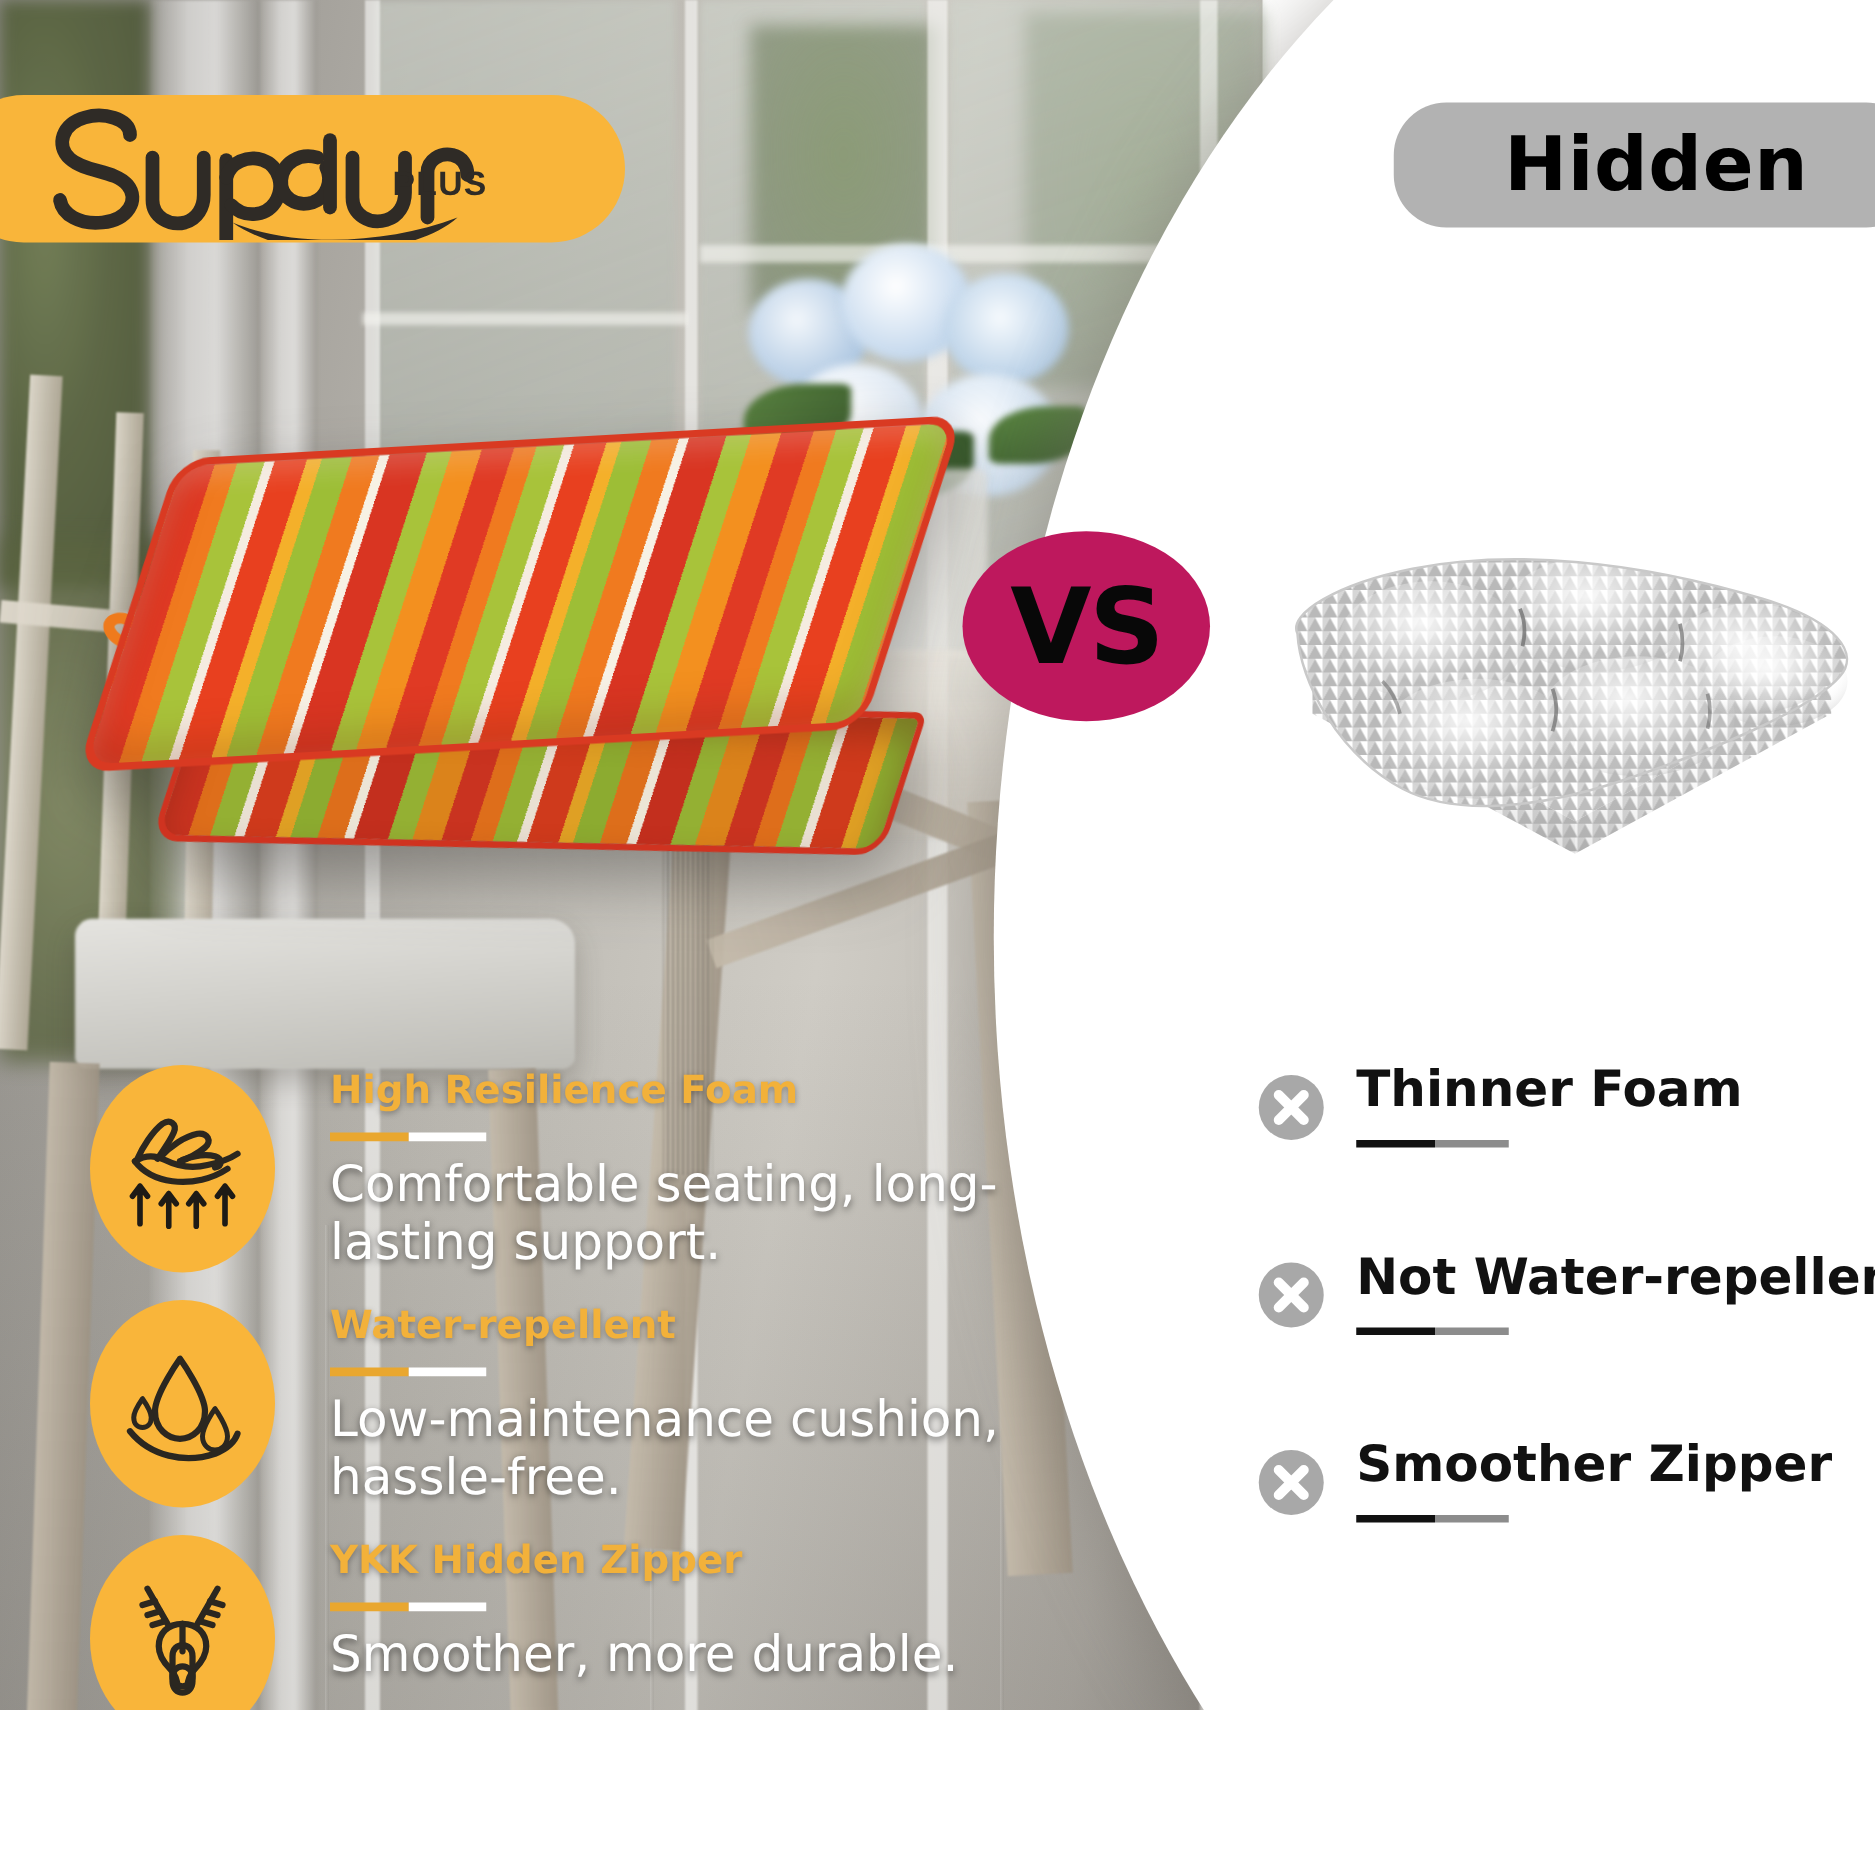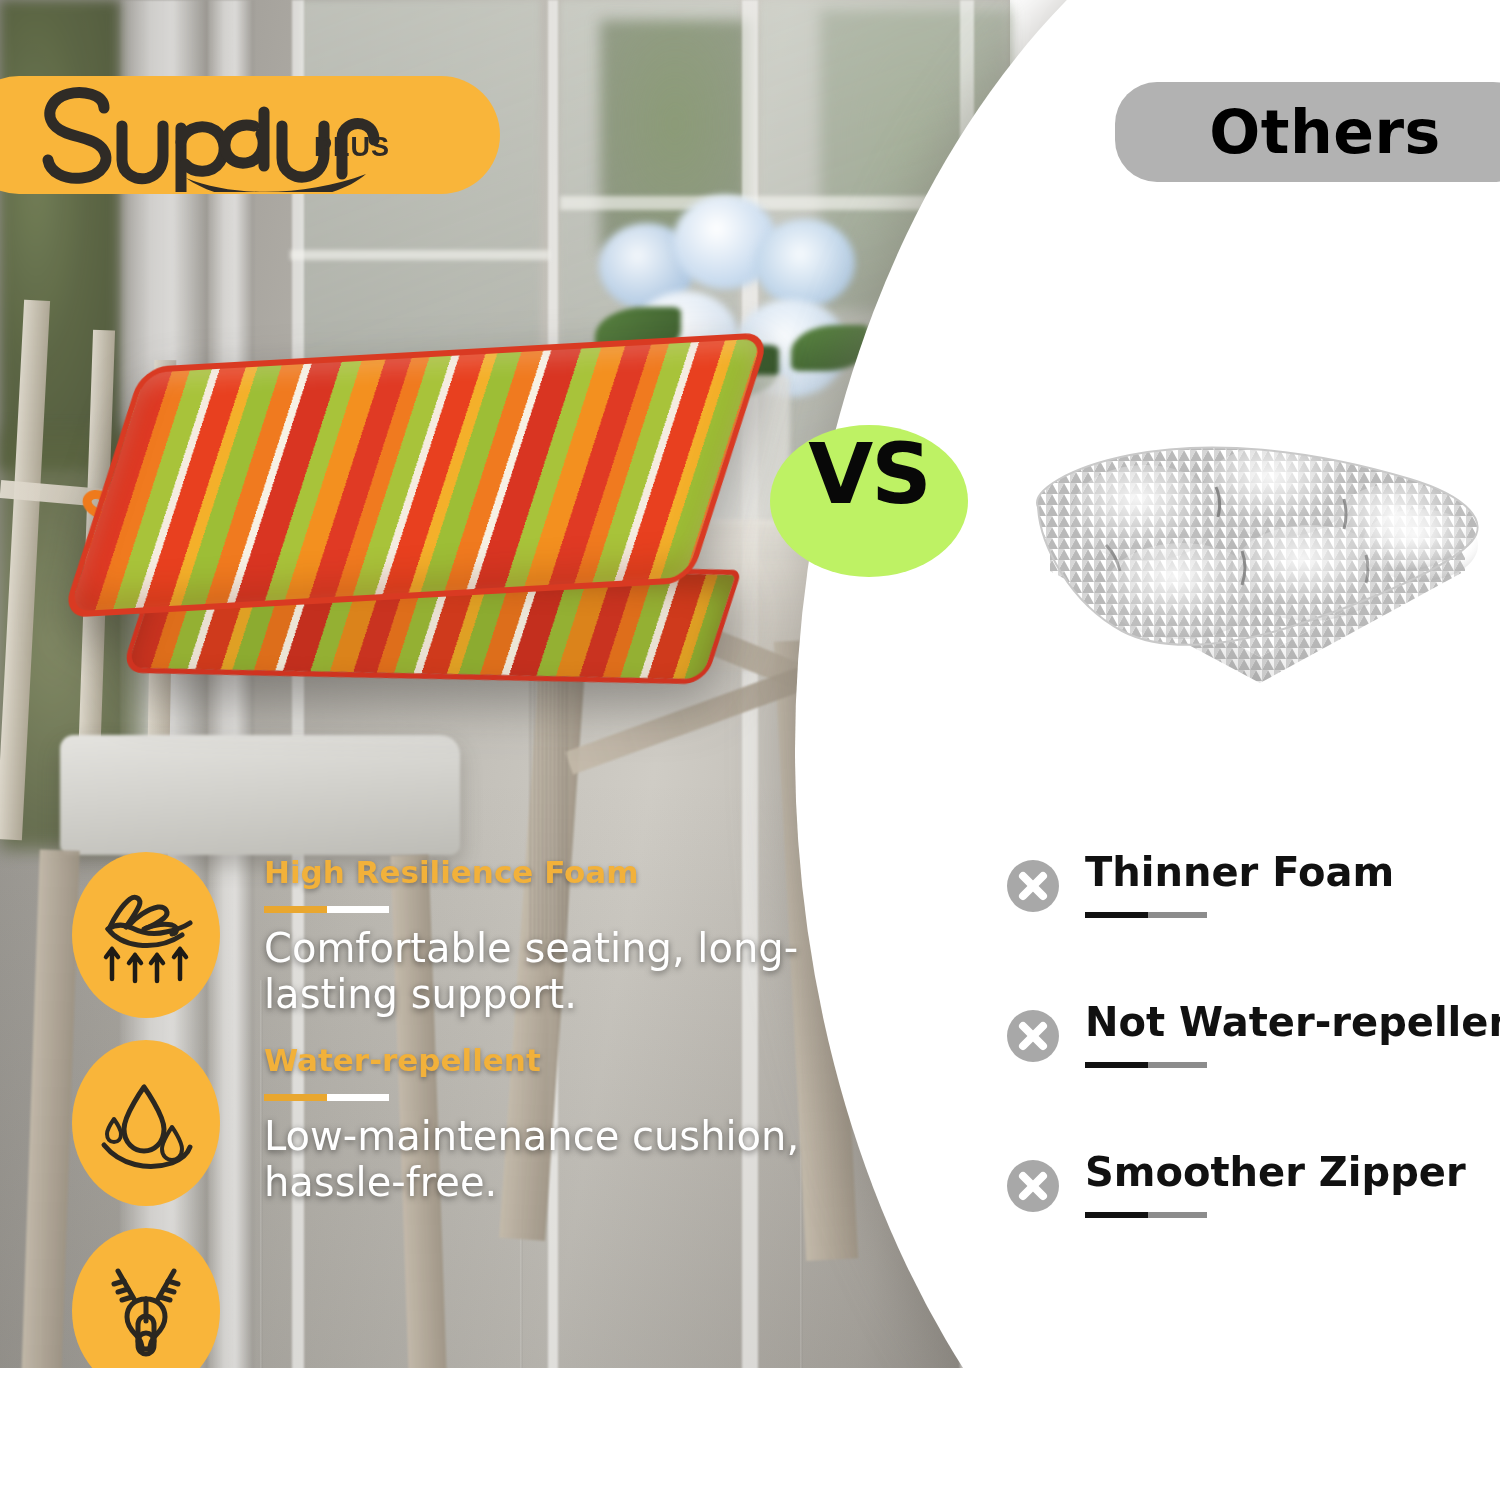--- a/index.html
+++ b/index.html
@@ -121,22 +121,22 @@
     display:flex; align-items:center; justify-content:center;
   }
   .others-badge span {
     font-family:"DejaVu Sans", sans-serif;
     font-size:60px; font-weight:bold; color:#000; letter-spacing:.5px;
   }
 
   
   .vs-badge {
     position:absolute; left:770px; top:425px; width:198px; height:152px;
-    background:#bef264; border-radius:50%;
-    display:flex; justify-content:center;
+    background:#be185d; border-radius:50%;
+    display:flex; align-items:center; justify-content:center;
   }
   .vs-badge span {
     font-family:"DejaVu Sans", sans-serif;
     font-size:84px; font-weight:bold; color:#080808; letter-spacing:-2px;
   }
 
   
   .comp-cushion { position:absolute; left:1010px; top:395px; width:490px; height:320px; }
 
   
@@ -317,21 +317,21 @@
           <path d="M324 92 L324 56 C324 46, 334 40, 344 42 C352 44, 356 50, 356 58"></path>
         </g>
 
         <path d="M168 96 C216 116, 290 114, 348 92 C312 124, 216 130, 168 96 Z" fill="#2f2b26"></path>
       </svg>
     </div>
     <div class="logo-plus">PLUS</div>
   </div>
 
   <div class="others-badge">
-    <span>Others</span>
+    <span>Hidden</span>
   </div>
 
   <div class="vs-badge">
     <span>VS</span>
   </div>
 
   <div class="features">
 
     <div class="feature">
       <div class="f-icon">
@@ -391,20 +391,28 @@
             <path d="M30 22 L20 25 M34 30 L24 33 M38 38 L28 41"></path>
             <path d="M74 22 L84 25 M70 30 L80 33 M66 38 L76 41"></path>
             <path d="M52 40 L52 62"></path>
             <path d="M52 40 C40 40, 33 48, 33 58 C33 66, 38 72, 42 76 C46 80, 48 86, 48 90"></path>
             <path d="M52 40 C64 40, 71 48, 71 58 C71 66, 66 72, 62 76 C58 80, 56 86, 56 90"></path>
             <path d="M44 66 C44 60, 48 57, 52 57 C56 57, 60 60, 60 66 L60 86 C60 92, 56 95, 52 95 C48 95, 44 92, 44 86 Z"></path>
             <ellipse cx="52" cy="82" rx="8" ry="8"></ellipse>
           </g>
         </svg>
       </div>
+      <div class="f-body">
+        <div class="f-title">YKK Hidden Zipper</div>
+        <div class="f-rule">
+          <div class="seg-a"></div>
+            <div class="seg-b"></div>
+        </div>
+        <div class="f-sub">Smoother, more durable.</div>
+      </div>
     </div>
 
   </div>
 
   <div class="cons">
 
     <div class="con">
       <div class="c-icon">
         <svg width="56" height="56" viewBox="0 0 56 56">
           <circle cx="28" cy="28" r="26" fill="#a8a8a8"></circle>

